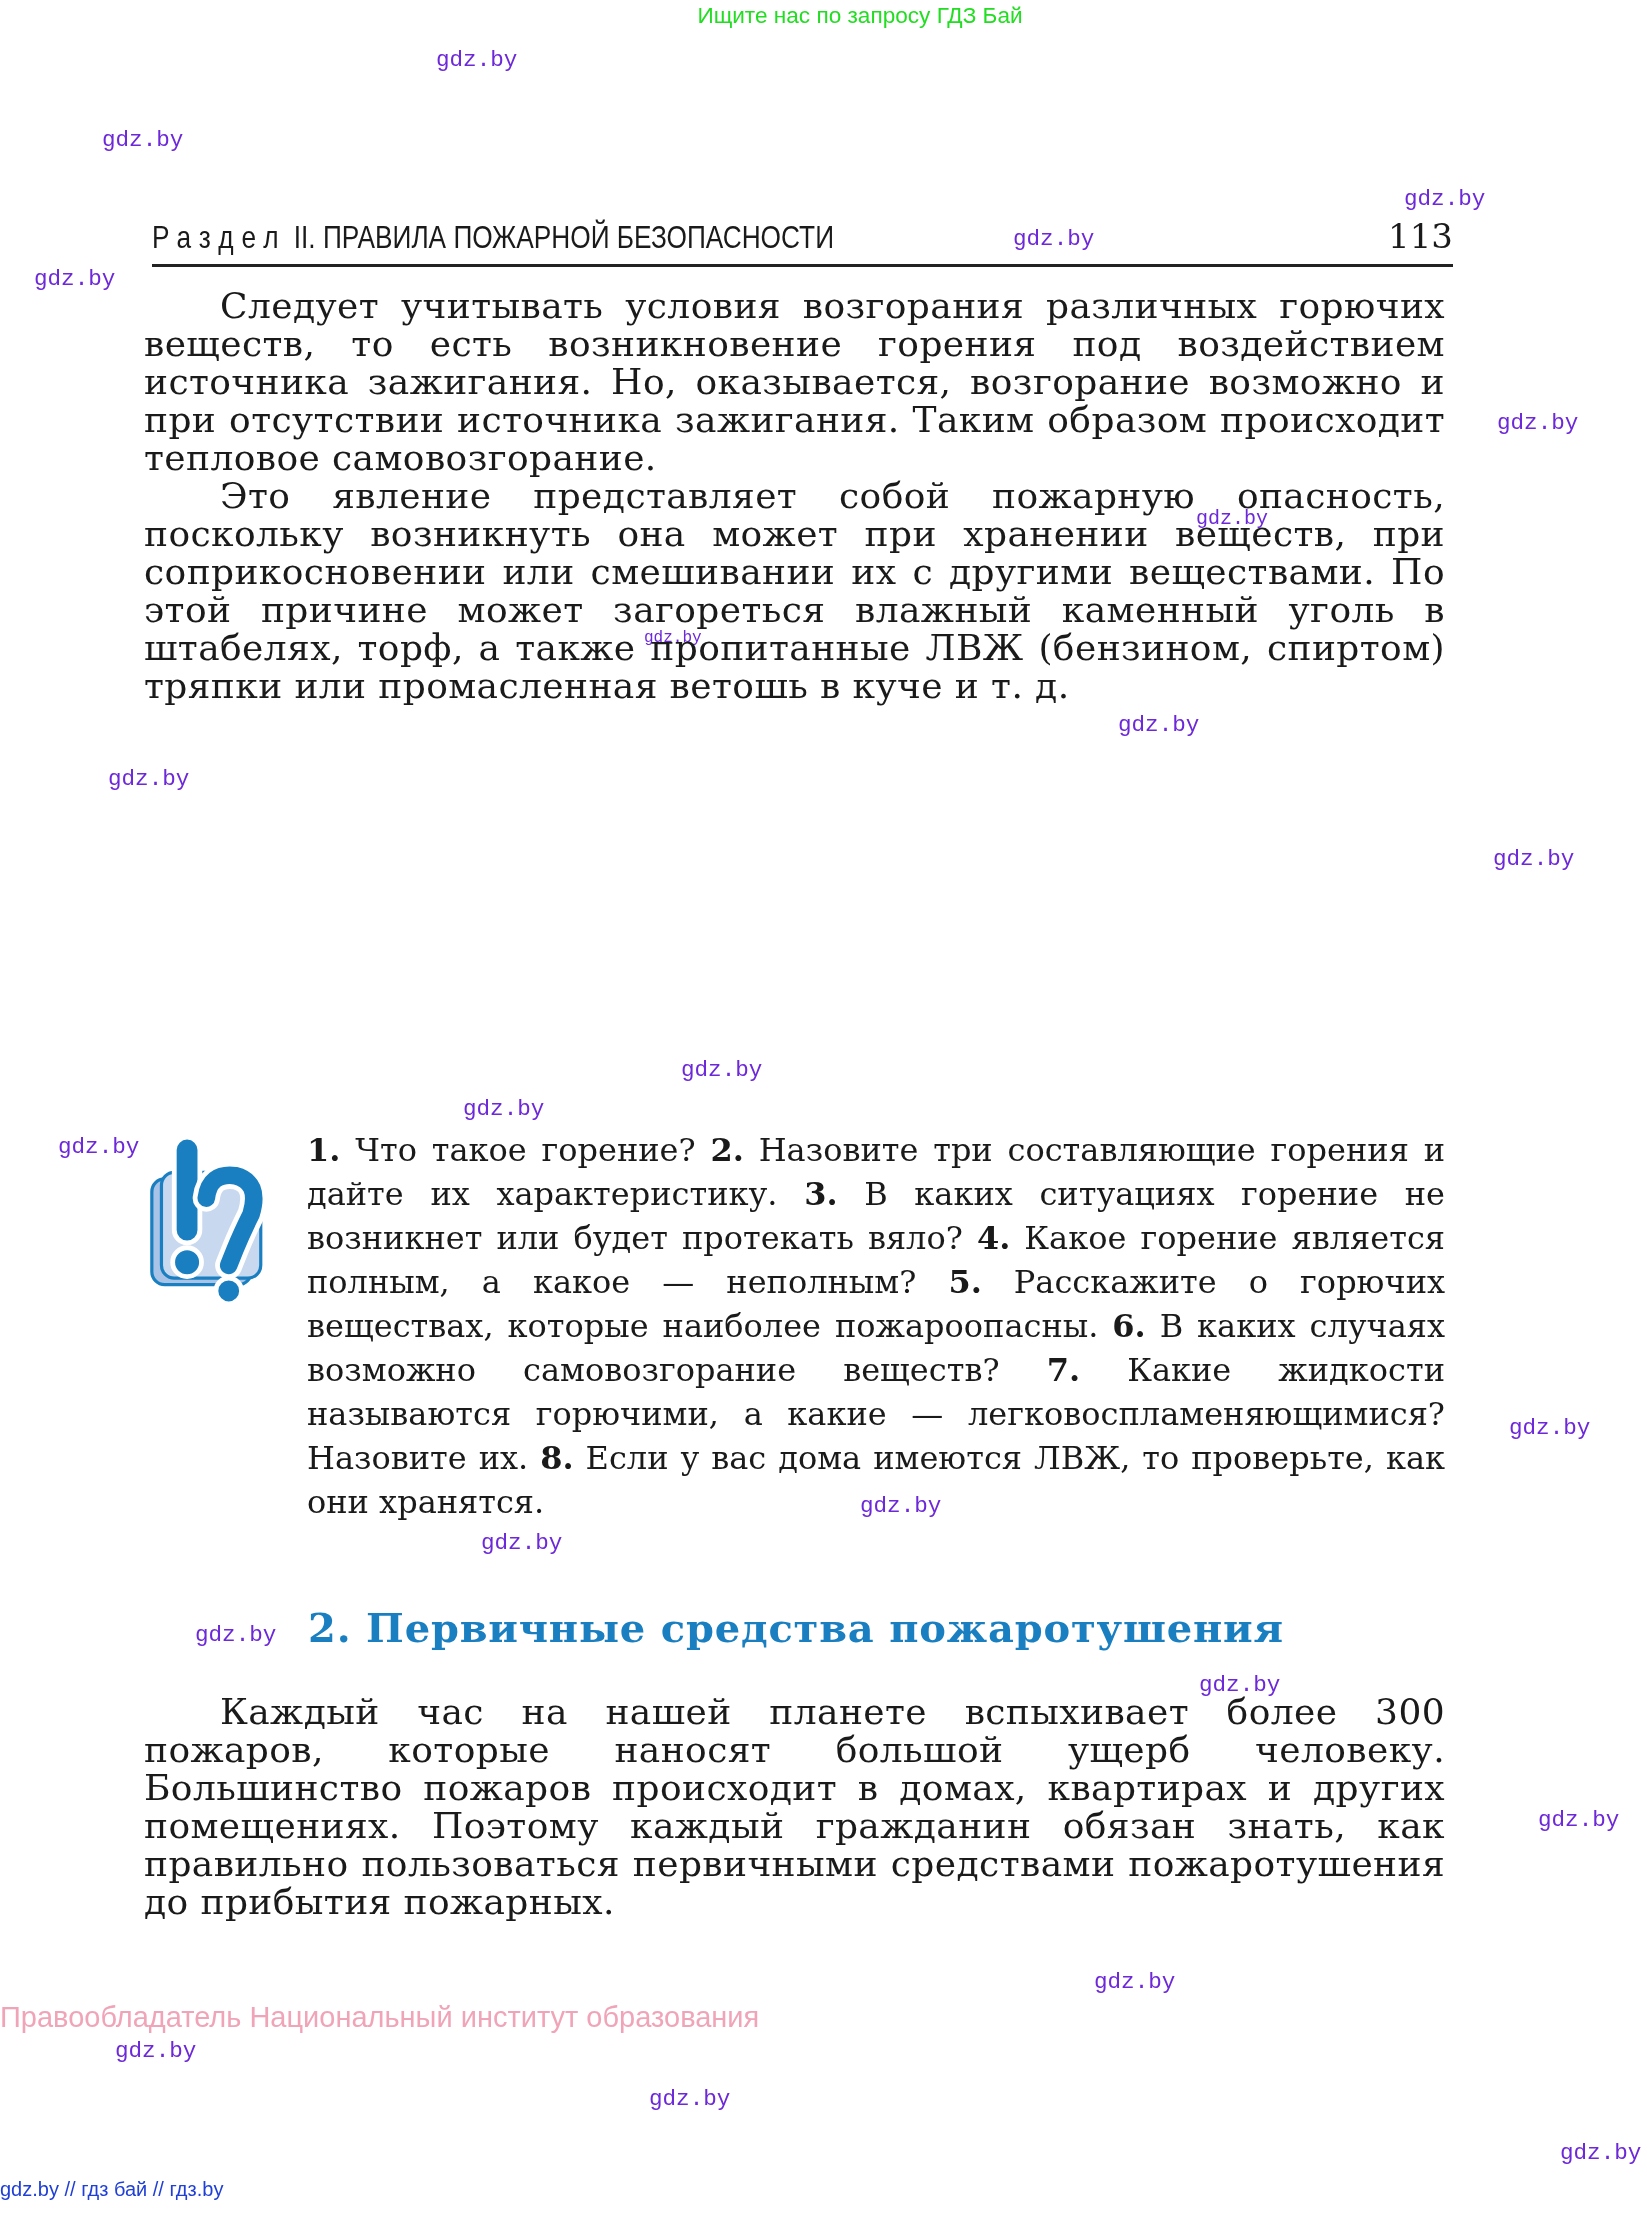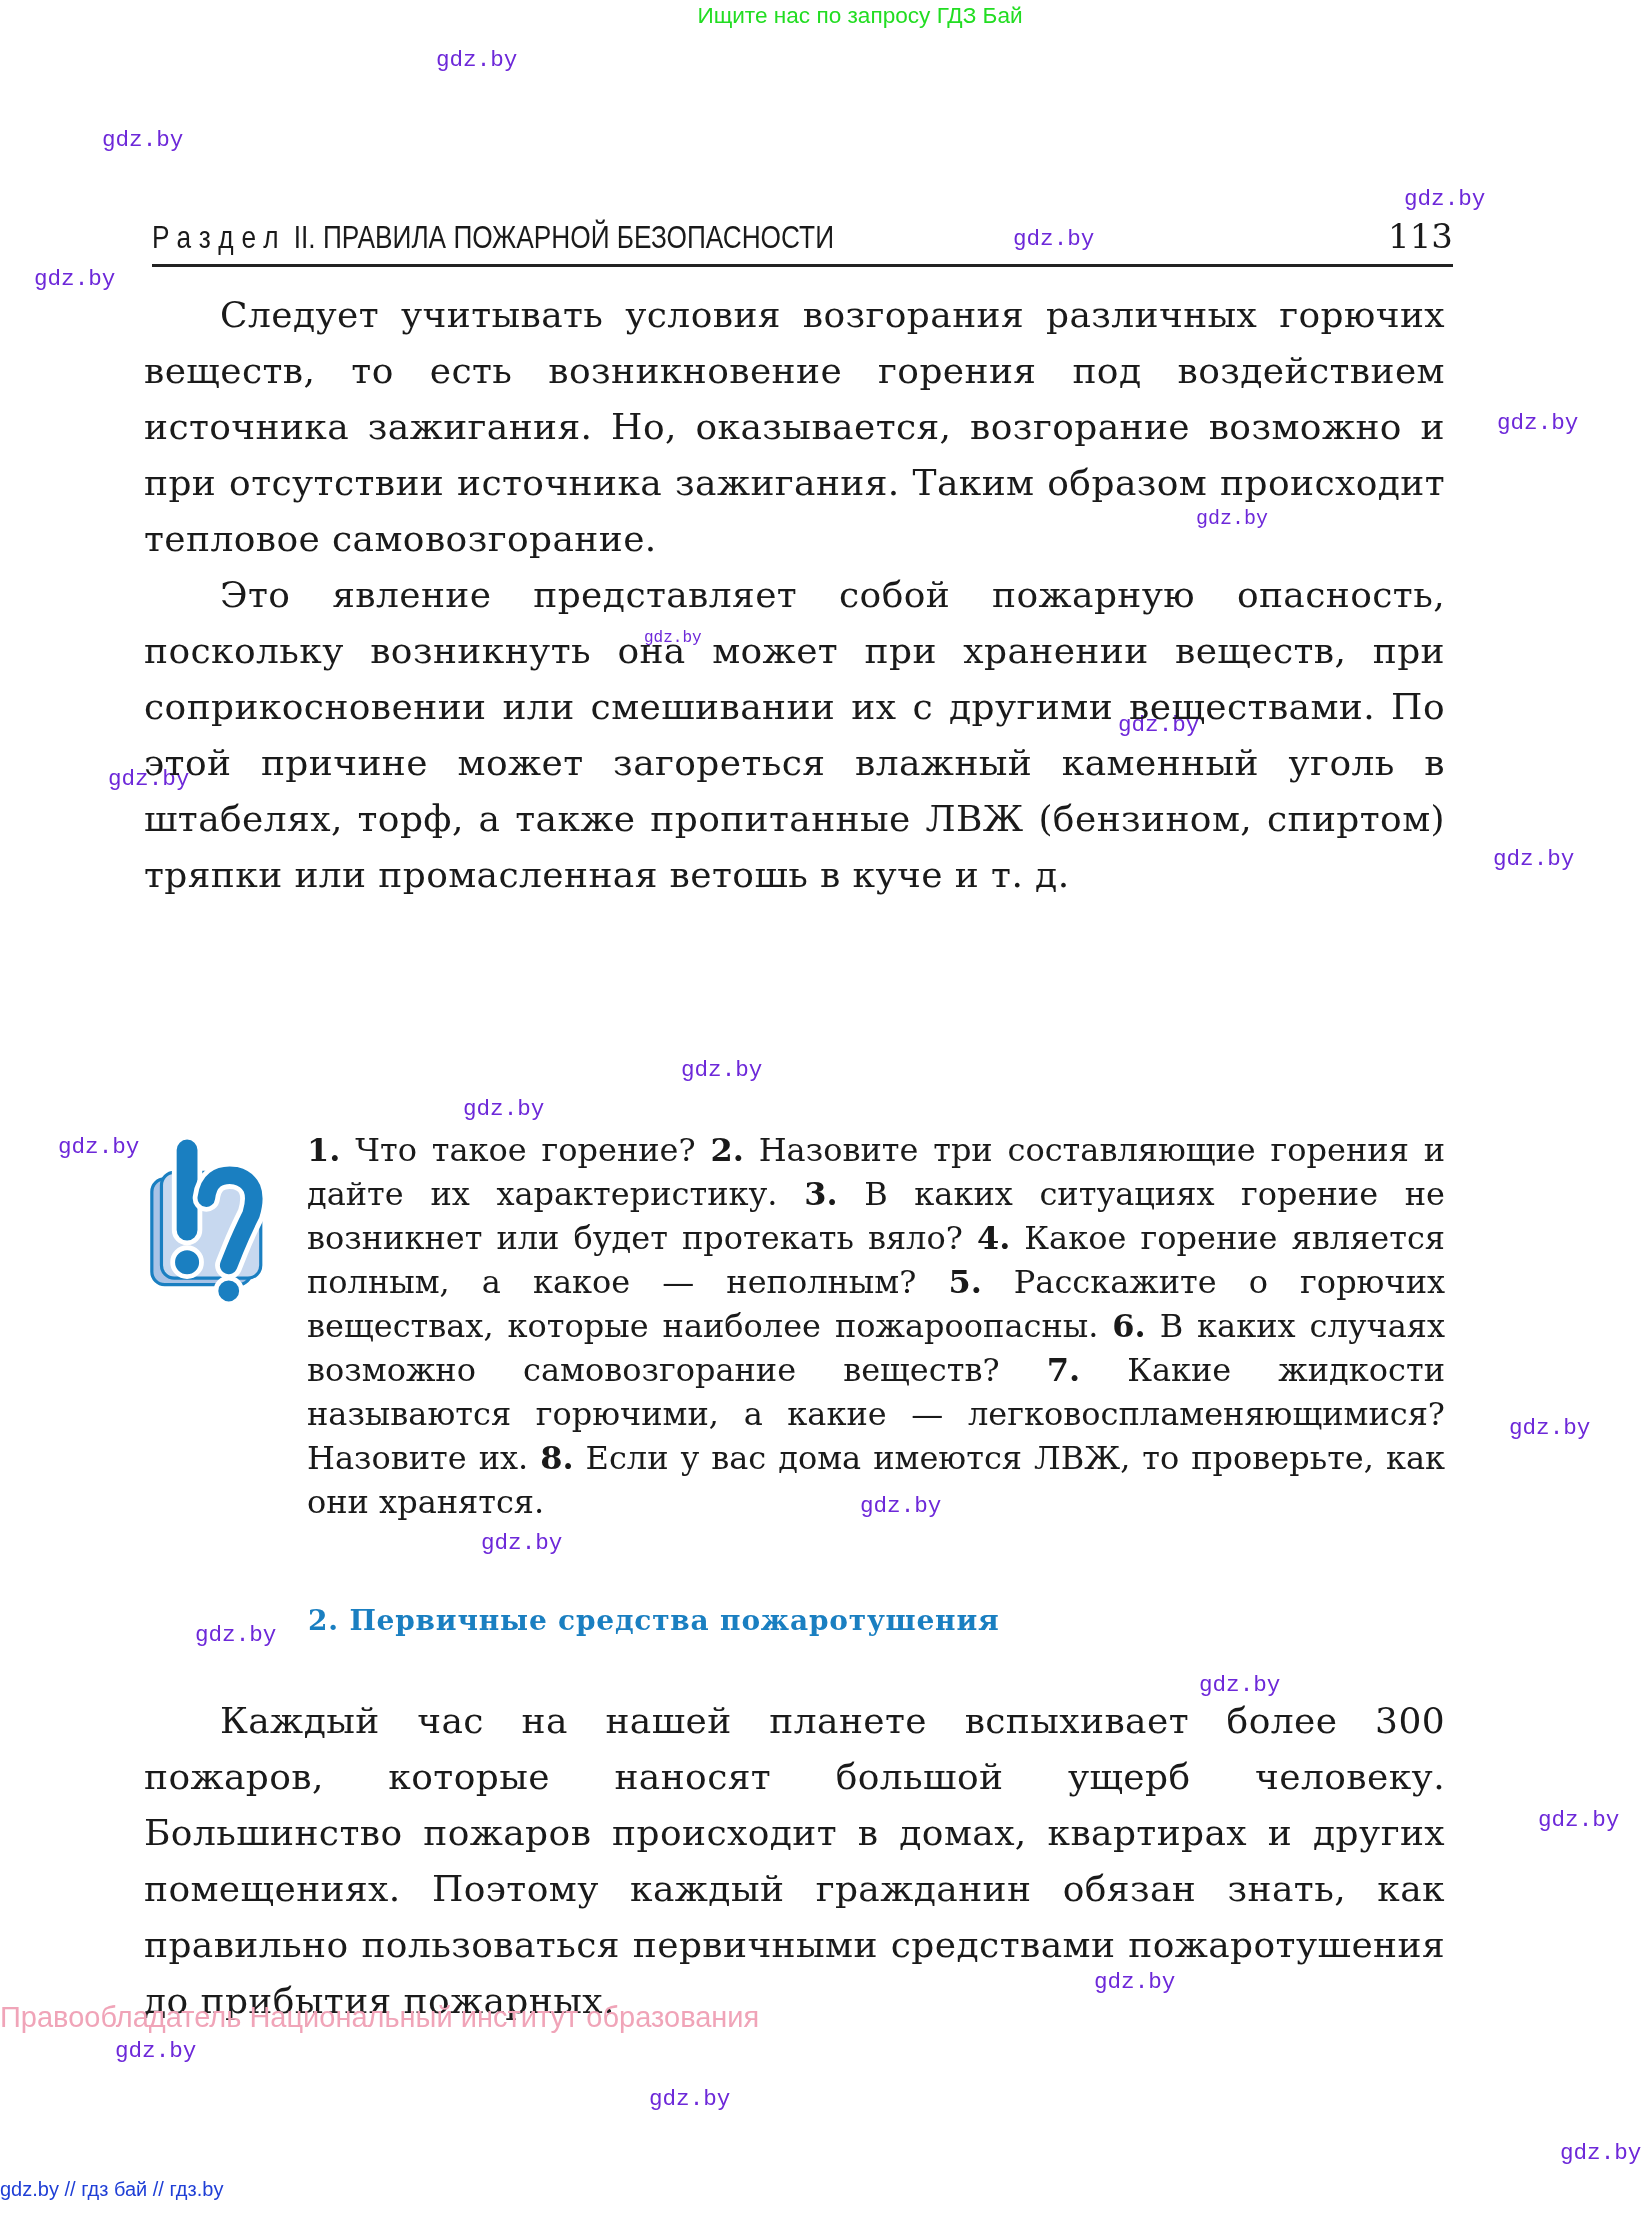--- a/index.html
+++ b/index.html
@@ -7,29 +7,29 @@
          font-family:"DejaVu Serif","Liberation Serif",serif; color:#1a1a1a; }
   .wm { position:absolute; font-family:Liberation Mono, monospace;
         font-size:22.6px; color:#6d28d9; white-space:nowrap; }
   .top-banner { position:absolute; left:0; width:1648px; top:3.2px; text-align:center;
         font-family:"Liberation Sans",sans-serif; font-size:22.6px; color:#22dd22;padding-left:36px; }
   .running-head { position:absolute; left:144px; top:216px; width:1301px; height:48px;
         border-bottom:3.2px solid #222; font-family:"Liberation Sans",sans-serif;margin-left:8px; }
   .rh-section { position:absolute; left:0; top:3.2px; font-size:32px; letter-spacing:0; transform:scaleX(0.82); transform-origin:left; white-space:nowrap; }
   .rh-section .spaced { letter-spacing:9.7px; }
   .rh-page { position:absolute; right:0; top:0; font-family:"DejaVu Serif",serif; font-size:34px; }
-  .body-text { position:absolute; left:144px; width:1301px; font-size:36px; line-height:56px;
+  .body-text { position:absolute; left:144px; width:1301px; font-size:36px; line-height:38px;
         text-align:justify; letter-spacing:0.4px; }
   .body-text p { margin:0; text-indent:76px; }
   .body-text em { font-style:italic; }
   .q-block { position:absolute; left:307px; top:1128px; width:1138px; font-size:32px; line-height:44px;
         text-align:justify; }
   .q-block b { font-weight:bold; }
   .q-icon { position:absolute; left:145px; top:1134px; width:129px; height:173px; }
-  .section-title { position:absolute; left:308px; top:1604px; font-size:28px; font-weight:bold;
+  .section-title { position:absolute; left:308px; top:1604px; font-size:40px; font-weight:bold;
         color:#1a7fc1; white-space:nowrap; letter-spacing:0.8px; }
   .copyright { position:absolute; left:0; width:1648px; top:2001px; 
         font-family:"Liberation Sans",sans-serif; font-size:29px; color:#f0a4b8; }
   .footer-links { position:absolute; left:0; width:1648px; top:2178px; 
         font-family:"Liberation Sans",sans-serif; font-size:20px; color:#1f3fd6; }
 </style>
 </head>
 <body>
 
 <div class="top-banner">Ищите нас по запросу ГДЗ Бай</div>

